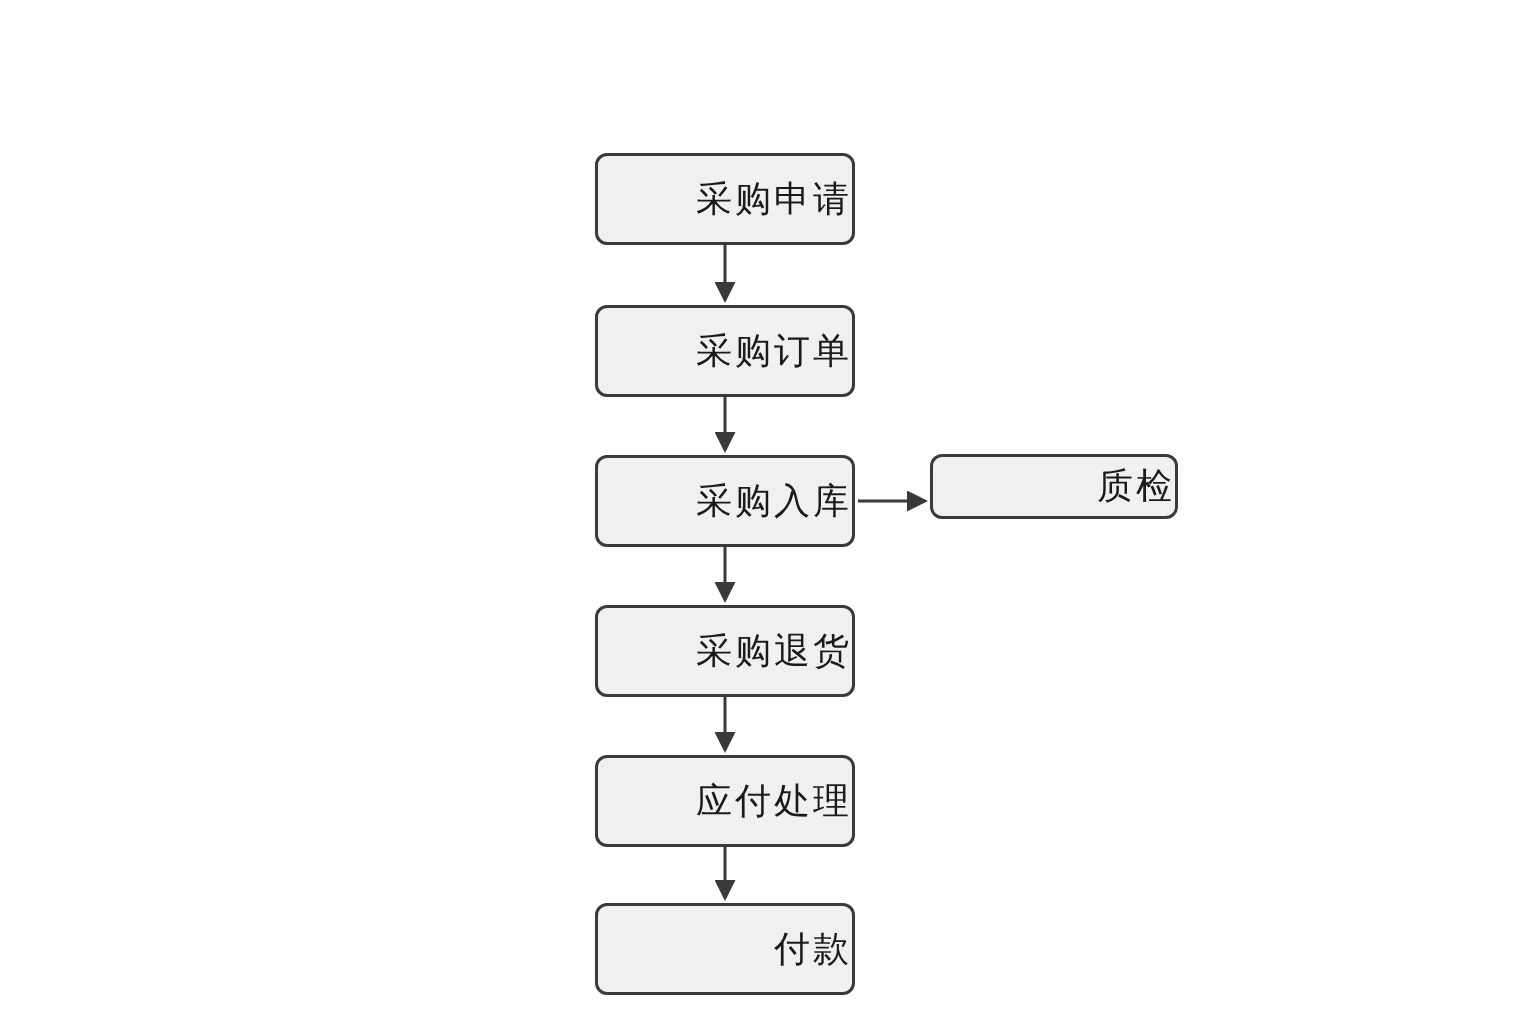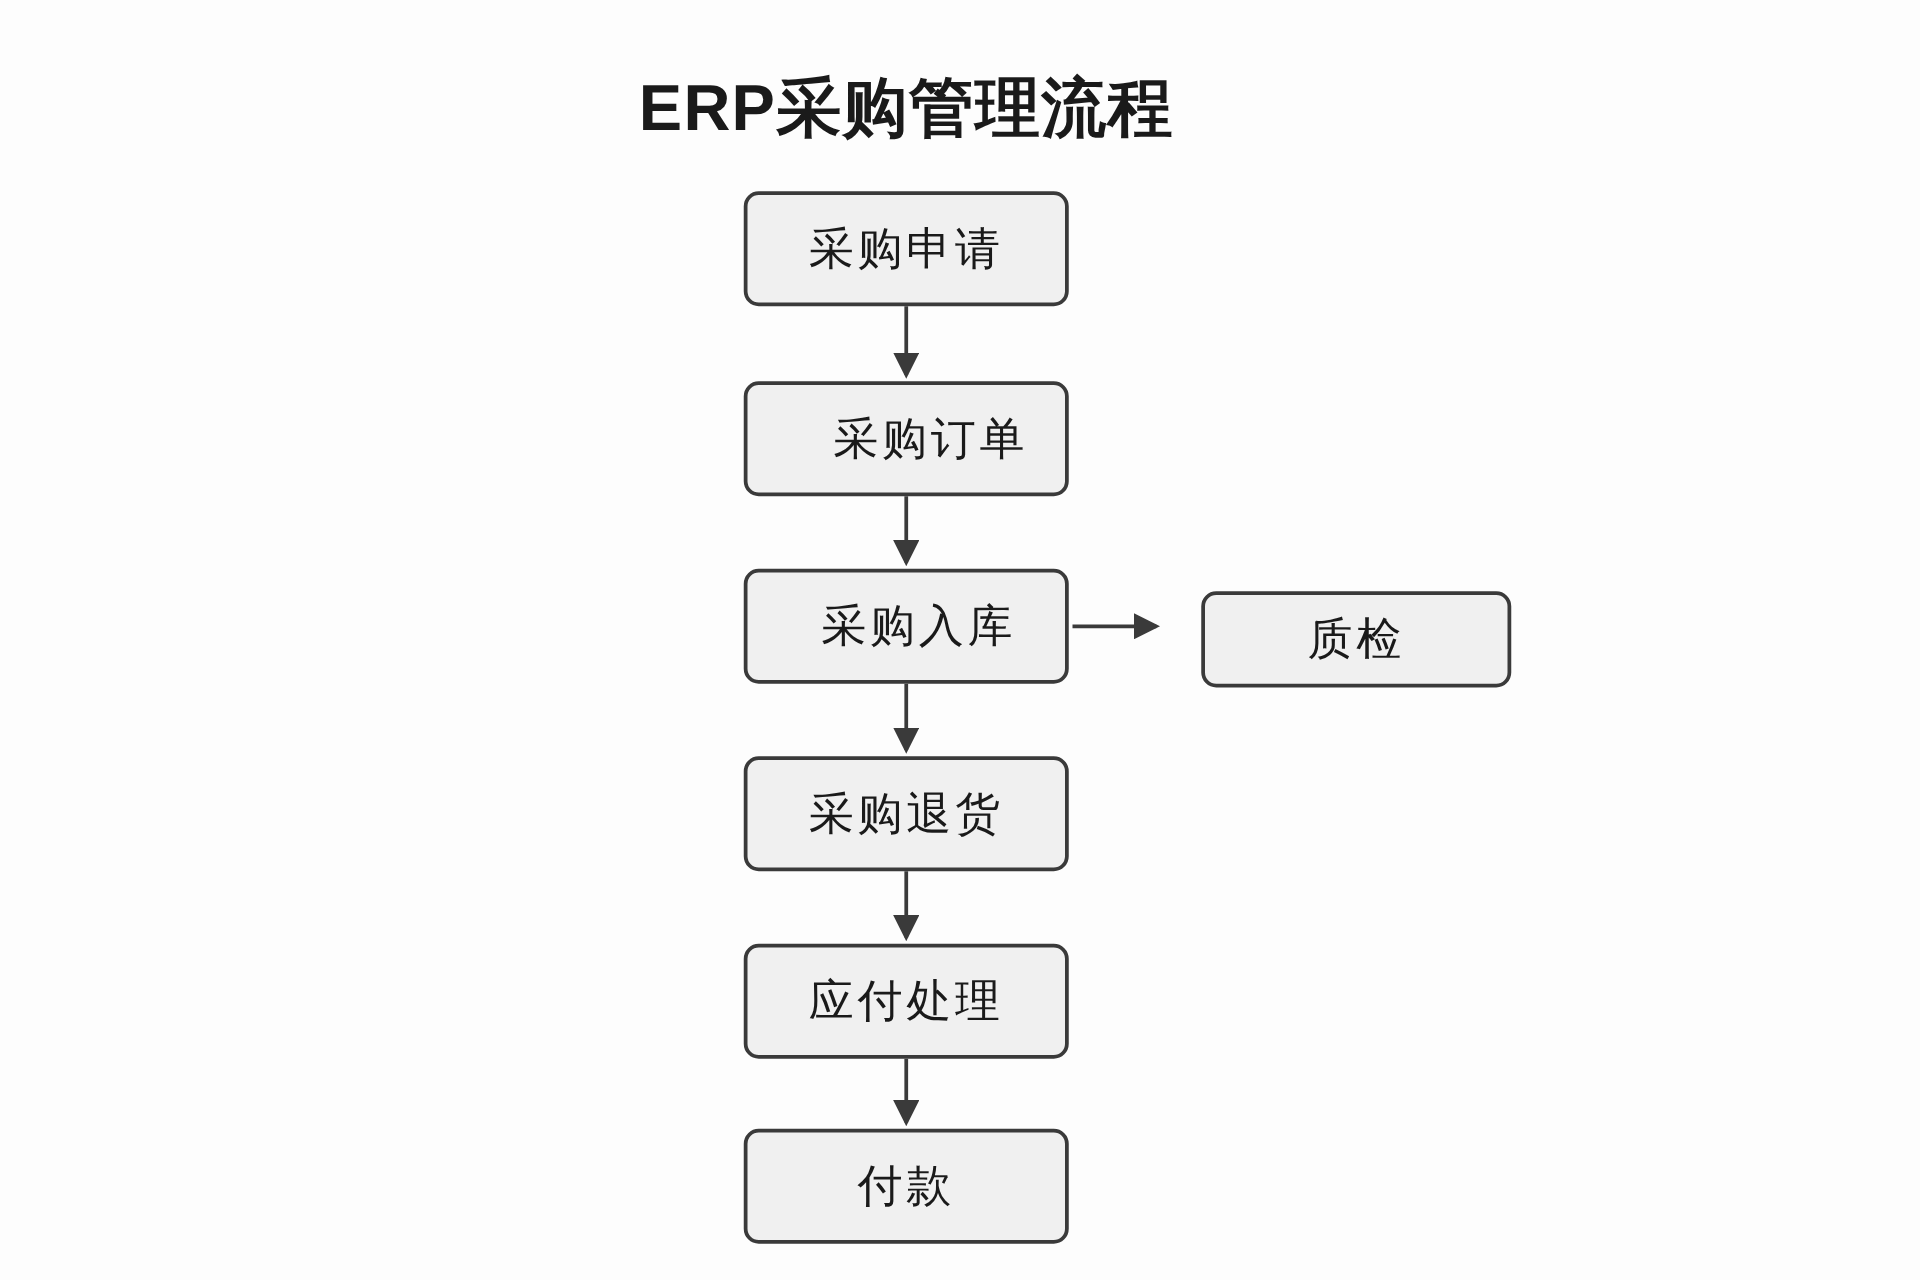--- a/index.html
+++ b/index.html
@@ -29,47 +29,46 @@
   .flow-node {
     position: absolute;
     box-sizing: border-box;
     width: 260px;
     height: 92px;
     background: #f0f0f0;
     border: 3px solid #3a3a3a;
     border-radius: 12px;
     display: flex;
     align-items: center;
-    justify-content: center;
+    justify-content: flex-end;
     font-size: 36px;
     font-weight: 500;
     color: #1a1a1a;
     letter-spacing: 3px;
     z-index: 2;
   }
   #node-purchase-request  { left: 595px; top: 153px; }
   #node-purchase-order    { left: 595px; top: 305px; padding-left: 39px; }
   #node-purchase-receipt  { left: 595px; top: 455px; padding-left: 20px; }
-  #node-quality-inspection{ left: 930px; top: 473px; width: 248px; height: 77px; margin-left: 31px; }
+  #node-quality-inspection{ left: 930px; top: 454px; width: 248px; height: 65px; }
   #node-purchase-return   { left: 595px; top: 605px; }
   #node-payable-processing{ left: 595px; top: 755px; }
   #node-payment           { left: 595px; top: 903px; }
   #connector-layer {
     position: absolute;
     left: 0;
     top: 0;
     z-index: 1;
   }
 </style>
 </head>
 <body>
 
 <div id="canvas">
 
-  <div class="diagram-title">ERP采购管理流程</div>
 
   <svg id="connector-layer" width="1536" height="1024">
     <defs>
       <marker id="arrowhead" markerWidth="7" markerHeight="7" refX="6" refY="3.5" orient="auto">
         <path d="M0,0 L7,3.5 L0,7 Z" fill="#3a3a3a"></path>
       </marker>
     </defs>
     <line x1="725" y1="245" x2="725" y2="300" stroke="#3a3a3a" stroke-width="3" marker-end="url(#arrowhead)"></line>
     <line x1="725" y1="397" x2="725" y2="450" stroke="#3a3a3a" stroke-width="3" marker-end="url(#arrowhead)"></line>
     <line x1="858" y1="501" x2="925" y2="501" stroke="#3a3a3a" stroke-width="3" marker-end="url(#arrowhead)"></line>

